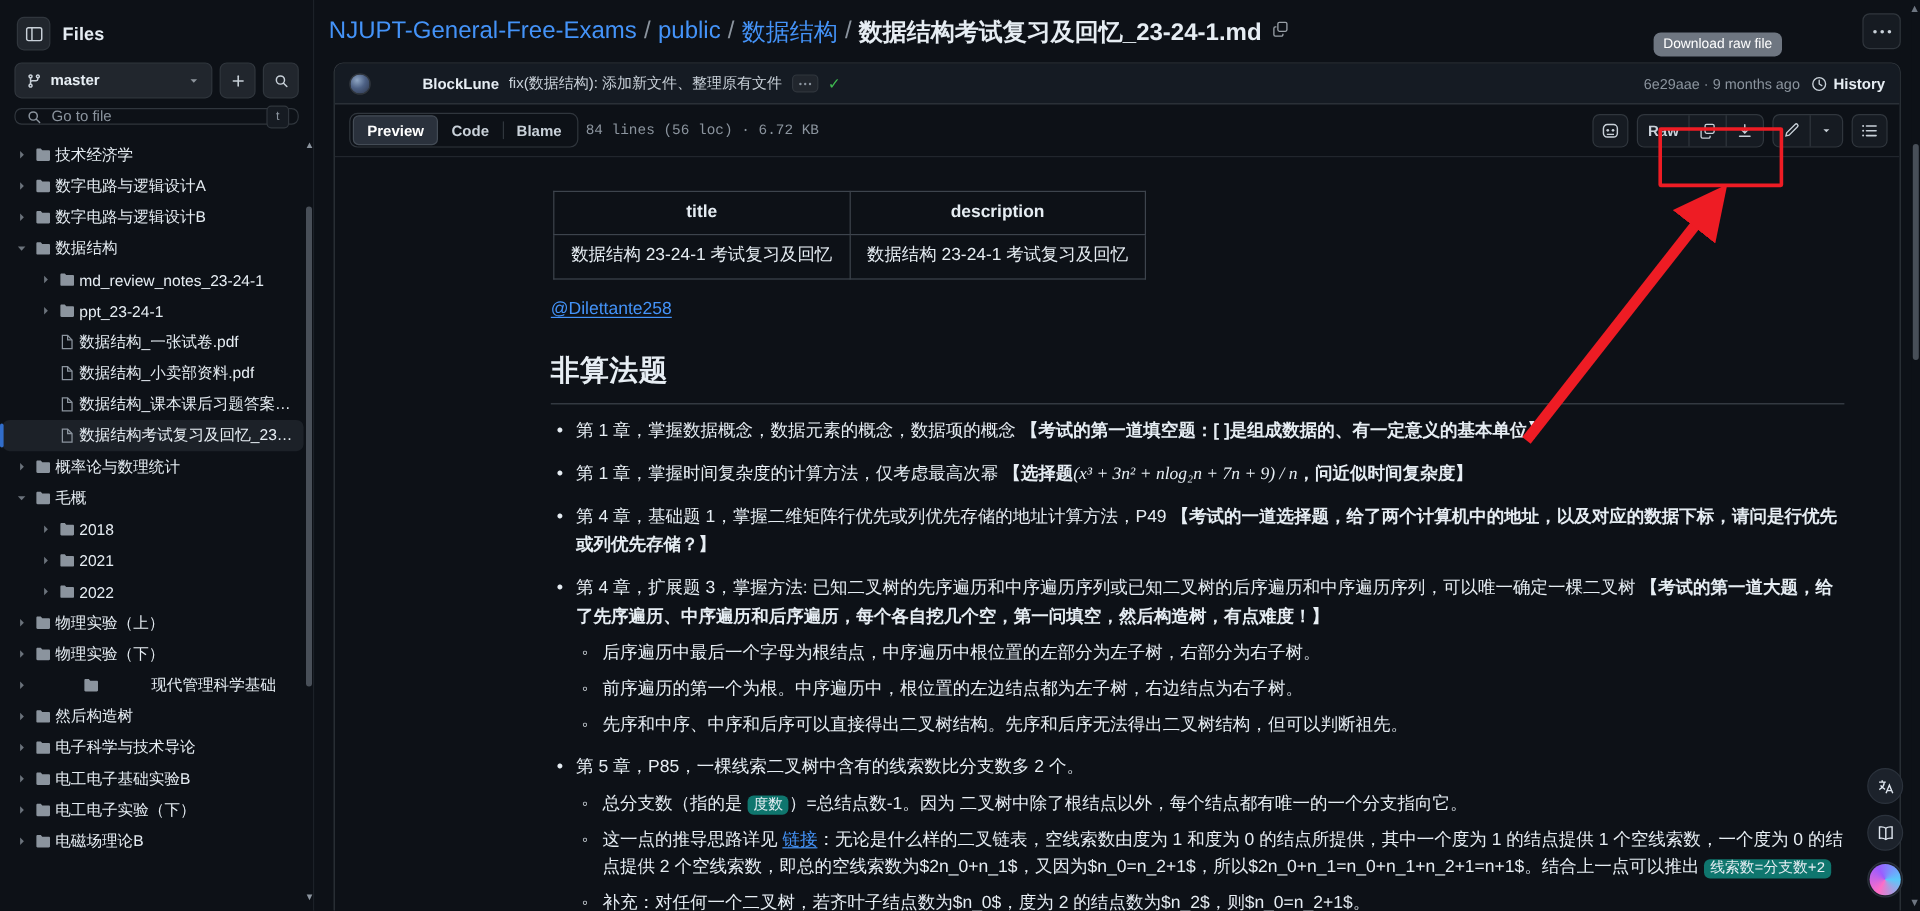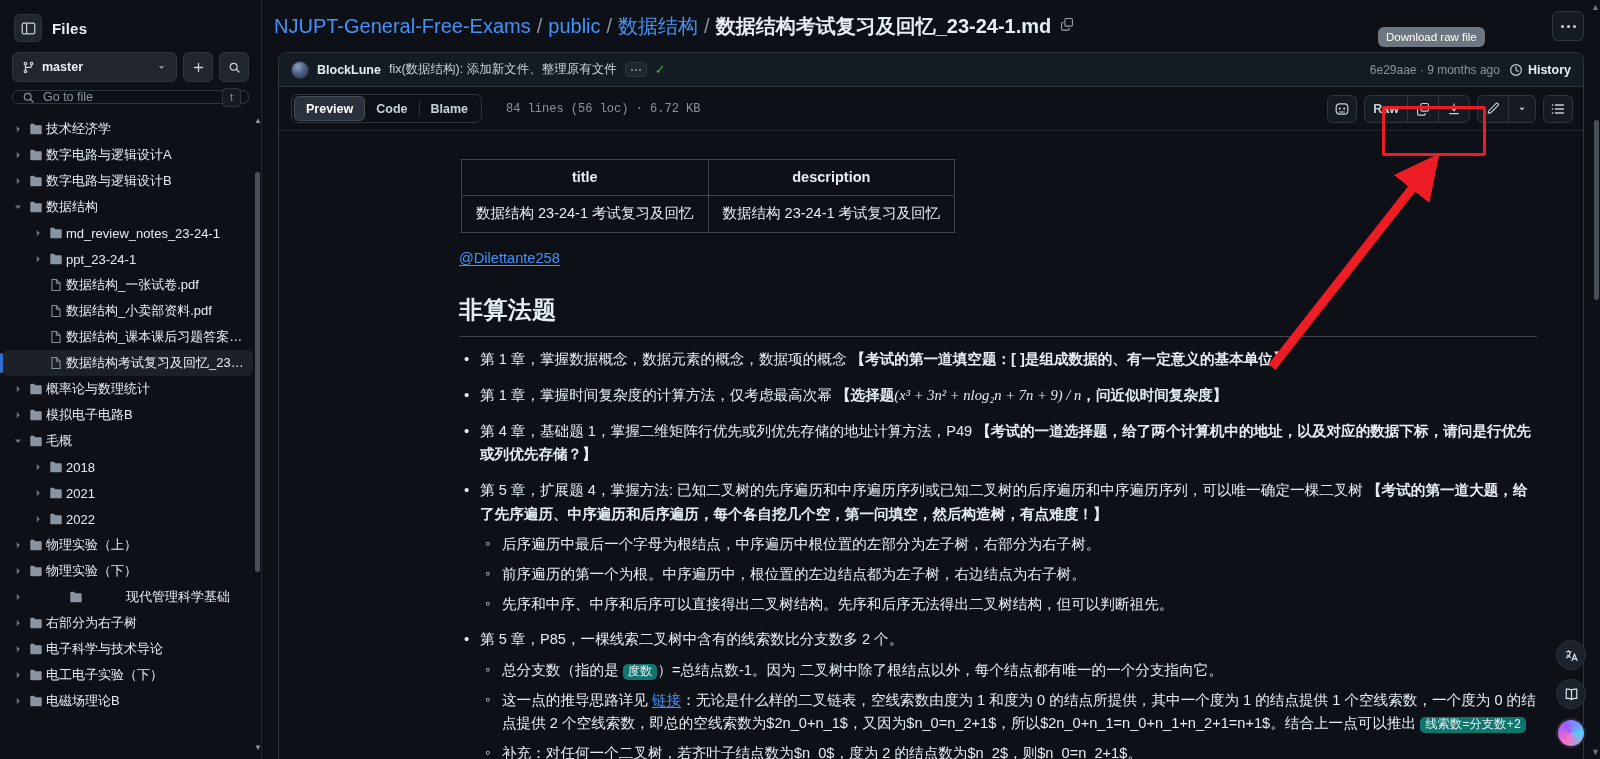--- a/index.html
+++ b/index.html
@@ -111,35 +111,35 @@
   }
   .commit-bar {
     display: flex; align-items: center; height: 34px; padding: 0 12px;
     background: #151b23; border-bottom: 1px solid #30363d; gap: 8px;
   }
   .avatar {
     width: 18px; height: 18px; border-radius: 50%;
     background: radial-gradient(circle at 35% 30%, #8fa6c4 0%, #4d6185 45%, #2b3347 100%);
     border: 1px solid #30363d; flex: 0 0 18px;
   }
-  .cm-user { font-size: 12.5px; font-weight: 700; color: #e6edf3; }
+  .cm-user { font-size: 12.5px; font-weight: 700; color: #e6edf3; margin-left: 35px; }
   .cm-msg { font-size: 12.5px; color: #c9d1d9; }
   .cm-ellipsis {
     border: 1px solid #30363d; border-radius: 4px; background: #21262d;
     height: 15px; padding: 0 5px; display: flex; align-items: center; gap: 2px;
   }
   .cm-ellipsis i { width: 2px; height: 2px; background: #8b949e; border-radius: 50%; }
   .check { color: #3fb950; font-size: 13px; }
   .cm-right { margin-left: auto; display: flex; align-items: center; gap: 9px; }
   .cm-hash { font-size: 12px; color: #8b949e; }
   .hist { display: flex; align-items: center; gap: 5px; font-size: 12.5px; font-weight: 700; color: #e6edf3; }
 
   .tab-bar {
     display: flex; align-items: center; height: 44px; padding: 0 10px 0 12px;
-    border-bottom: 1px solid #21262d; gap: 24px; position: relative;
+    border-bottom: 1px solid #21262d; gap: 6px; position: relative;
   }
   .seg {
     display: flex; background: #0d1117; border: 1px solid #30363d;
     border-radius: 7px; padding: 2px; height: 29px; align-items: center;
   }
   .seg div {
     padding: 0 11px; height: 23px; display: flex; align-items: center;
     font-size: 12.5px; color: #c9d1d9; border-radius: 5px; font-weight: 600;
   }
   .seg div.on { background: #2a313c; color: #fff; border: 1px solid #444c56; height: 25px; }
@@ -413,33 +413,20 @@
           <span class="ficon">
             <svg width="14" height="14" viewBox="0 0 16 16" fill="#8b949e">
               <path d="M1.5 3.2c0-.6.5-1.1 1.1-1.1h3.1l1.4 1.6h6.3c.6 0 1.1.5 1.1 1.1v8c0 .6-.5 1.1-1.1 1.1H2.6c-.6 0-1.1-.5-1.1-1.1V3.2Z"></path>
             </svg>
           </span>
           <span class="tname">概率论与数理统计</span>
         </div>
         <div class="tree-item" style="padding-left: 8px;">
           <span class="chev">
             <svg width="10" height="10" viewBox="0 0 16 16" fill="#8b949e">
-              <path d="M6 3l5 5-5 5z"></path>
-            </svg>
-          </span>
-          <span class="ficon">
-            <svg width="14" height="14" viewBox="0 0 16 16" fill="#8b949e">
-              <path d="M1.5 3.2c0-.6.5-1.1 1.1-1.1h3.1l1.4 1.6h6.3c.6 0 1.1.5 1.1 1.1v8c0 .6-.5 1.1-1.1 1.1H2.6c-.6 0-1.1-.5-1.1-1.1V3.2Z"></path>
-            </svg>
-          </span>
-          <span class="tname">模拟电子电路B</span>
-        </div>
-        <div class="tree-item" style="padding-left: 8px;">
-          <span class="chev">
-            <svg width="10" height="10" viewBox="0 0 16 16" fill="#8b949e">
               <path d="M3 5.5h10L8 11z"></path>
             </svg>
           </span>
           <span class="ficon">
             <svg width="14" height="14" viewBox="0 0 16 16" fill="#8b949e">
               <path d="M1.5 3.2c0-.6.5-1.1 1.1-1.1h3.1l1.4 1.6h6.3c.6 0 1.1.5 1.1 1.1v8c0 .6-.5 1.1-1.1 1.1H2.6c-.6 0-1.1-.5-1.1-1.1V3.2Z"></path>
             </svg>
           </span>
           <span class="tname">毛概</span>
         </div>
@@ -525,34 +512,47 @@
           <span class="chev">
             <svg width="10" height="10" viewBox="0 0 16 16" fill="#8b949e">
               <path d="M6 3l5 5-5 5z"></path>
             </svg>
           </span>
           <span class="ficon">
             <svg width="14" height="14" viewBox="0 0 16 16" fill="#8b949e">
               <path d="M1.5 3.2c0-.6.5-1.1 1.1-1.1h3.1l1.4 1.6h6.3c.6 0 1.1.5 1.1 1.1v8c0 .6-.5 1.1-1.1 1.1H2.6c-.6 0-1.1-.5-1.1-1.1V3.2Z"></path>
             </svg>
           </span>
-          <span class="tname">右部分为右子树</span>
+          <span class="tname">然后构造树</span>
         </div>
         <div class="tree-item" style="padding-left: 8px;">
           <span class="chev">
             <svg width="10" height="10" viewBox="0 0 16 16" fill="#8b949e">
               <path d="M6 3l5 5-5 5z"></path>
             </svg>
           </span>
           <span class="ficon">
             <svg width="14" height="14" viewBox="0 0 16 16" fill="#8b949e">
               <path d="M1.5 3.2c0-.6.5-1.1 1.1-1.1h3.1l1.4 1.6h6.3c.6 0 1.1.5 1.1 1.1v8c0 .6-.5 1.1-1.1 1.1H2.6c-.6 0-1.1-.5-1.1-1.1V3.2Z"></path>
             </svg>
           </span>
           <span class="tname">电子科学与技术导论</span>
+        </div>
+        <div class="tree-item" style="padding-left: 8px;">
+          <span class="chev">
+            <svg width="10" height="10" viewBox="0 0 16 16" fill="#8b949e">
+              <path d="M6 3l5 5-5 5z"></path>
+            </svg>
+          </span>
+          <span class="ficon">
+            <svg width="14" height="14" viewBox="0 0 16 16" fill="#8b949e">
+              <path d="M1.5 3.2c0-.6.5-1.1 1.1-1.1h3.1l1.4 1.6h6.3c.6 0 1.1.5 1.1 1.1v8c0 .6-.5 1.1-1.1 1.1H2.6c-.6 0-1.1-.5-1.1-1.1V3.2Z"></path>
+            </svg>
+          </span>
+          <span class="tname">电工电子基础实验B</span>
         </div>
         <div class="tree-item" style="padding-left: 8px;">
           <span class="chev">
             <svg width="10" height="10" viewBox="0 0 16 16" fill="#8b949e">
               <path d="M6 3l5 5-5 5z"></path>
             </svg>
           </span>
           <span class="ficon">
             <svg width="14" height="14" viewBox="0 0 16 16" fill="#8b949e">
               <path d="M1.5 3.2c0-.6.5-1.1 1.1-1.1h3.1l1.4 1.6h6.3c.6 0 1.1.5 1.1 1.1v8c0 .6-.5 1.1-1.1 1.1H2.6c-.6 0-1.1-.5-1.1-1.1V3.2Z"></path>
@@ -721,21 +721,21 @@
 
           <li>
             <span>第 1 章，掌握时间复杂度的计算方法，仅考虑最高次幂 </span><b>【选择题</b><span class="mono">(x³ + 3n² + nlog₂n + 7n + 9) / n</span><b>，问近似时间复杂度】</b>
           </li>
 
           <li>
             <span>第 4 章，基础题 1，掌握二维矩阵行优先或列优先存储的地址计算方法，P49 </span><b>【考试的一道选择题，给了两个计算机中的地址，以及对应的数据下标，请问是行优先或列优先存储？】</b>
           </li>
 
           <li>
-            <span>第 5 章，扩展题 4，掌握方法: 已知二叉树的先序遍历和中序遍历序列或已知二叉树的后序遍历和中序遍历序列，可以唯一确定一棵二叉树 </span><b>【考试的第一道大题，给了先序遍历、中序遍历和后序遍历，每个各自挖几个空，第一问填空，然后构造树，有点难度！】</b>
+            <span>第 4 章，扩展题 3，掌握方法: 已知二叉树的先序遍历和中序遍历序列或已知二叉树的后序遍历和中序遍历序列，可以唯一确定一棵二叉树 </span><b>【考试的第一道大题，给了先序遍历、中序遍历和后序遍历，每个各自挖几个空，第一问填空，然后构造树，有点难度！】</b>
             <ul class="sub">
               <li>后序遍历中最后一个字母为根结点，中序遍历中根位置的左部分为左子树，右部分为右子树。</li>
               <li>前序遍历的第一个为根。中序遍历中，根位置的左边结点都为左子树，右边结点为右子树。</li>
               <li>先序和中序、中序和后序可以直接得出二叉树结构。先序和后序无法得出二叉树结构，但可以判断祖先。</li>
             </ul>
           </li>
 
           <li>
             <span>第 5 章，P85，一棵线索二叉树中含有的线索数比分支数多 2 个。</span>
             <ul class="sub">

